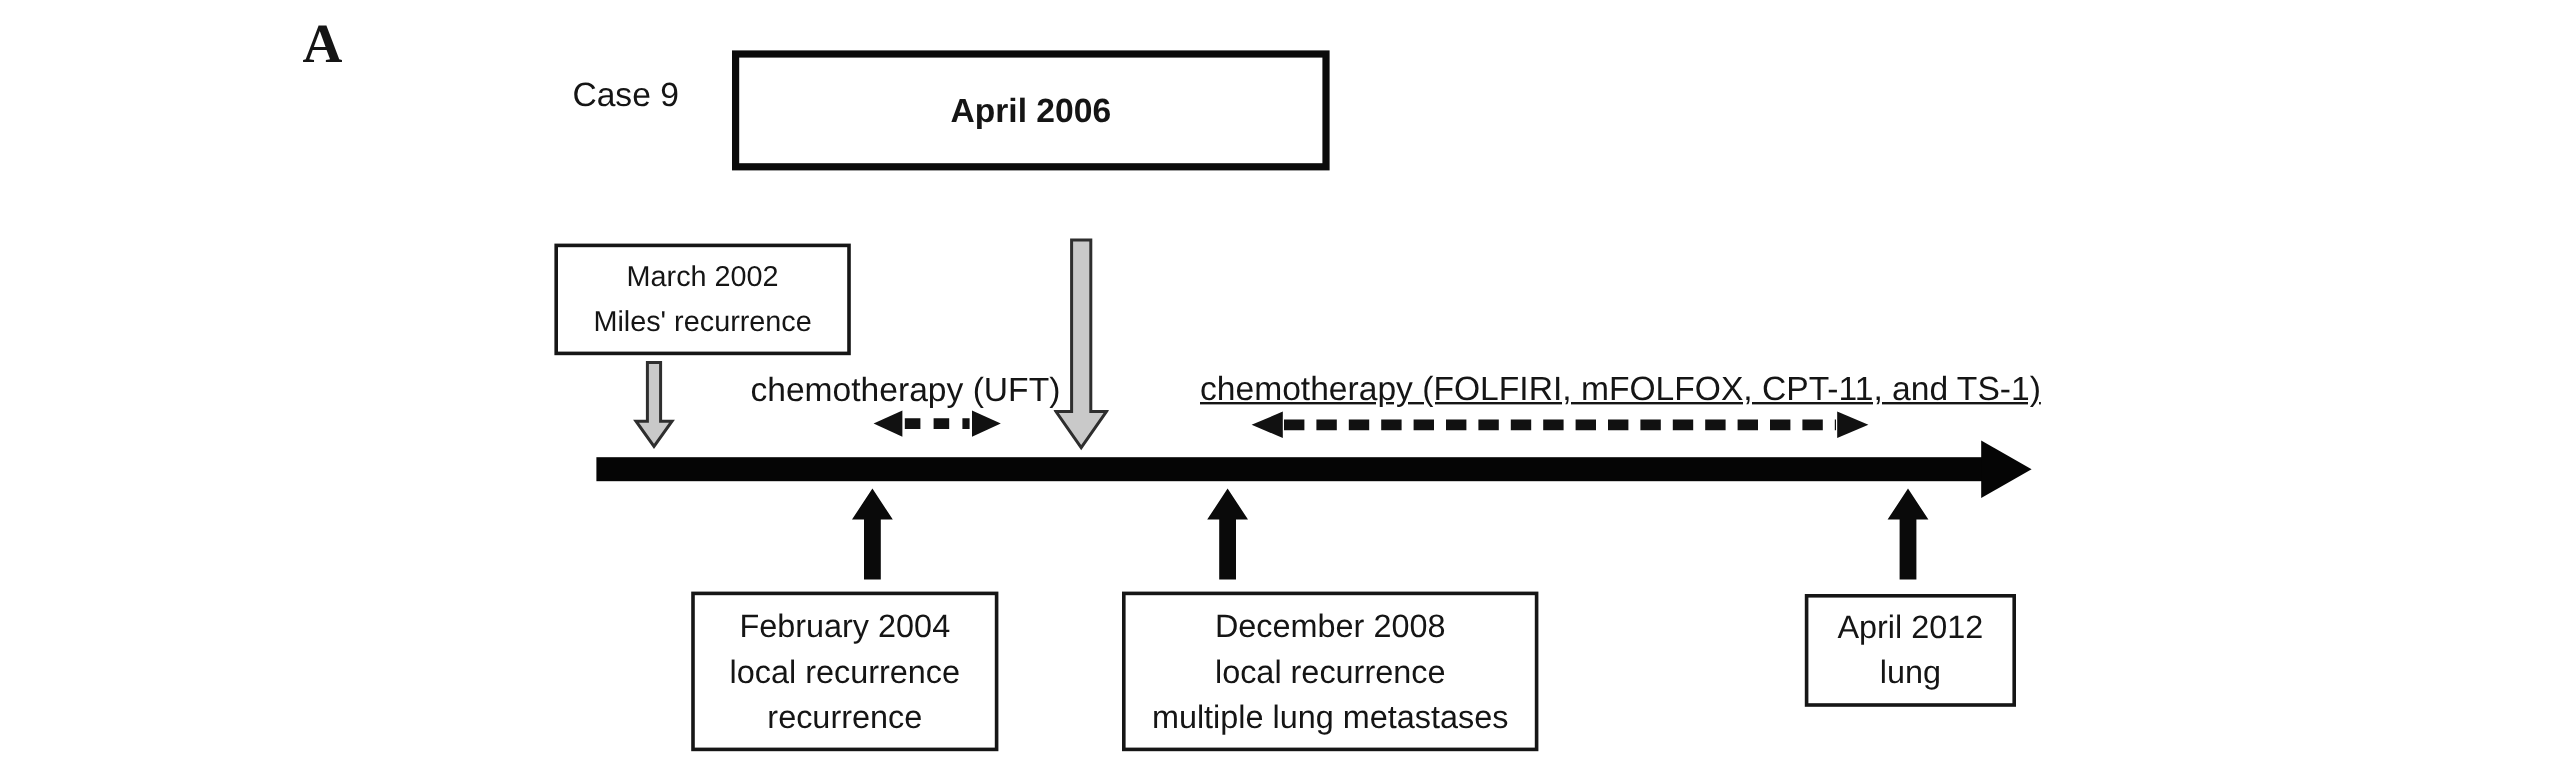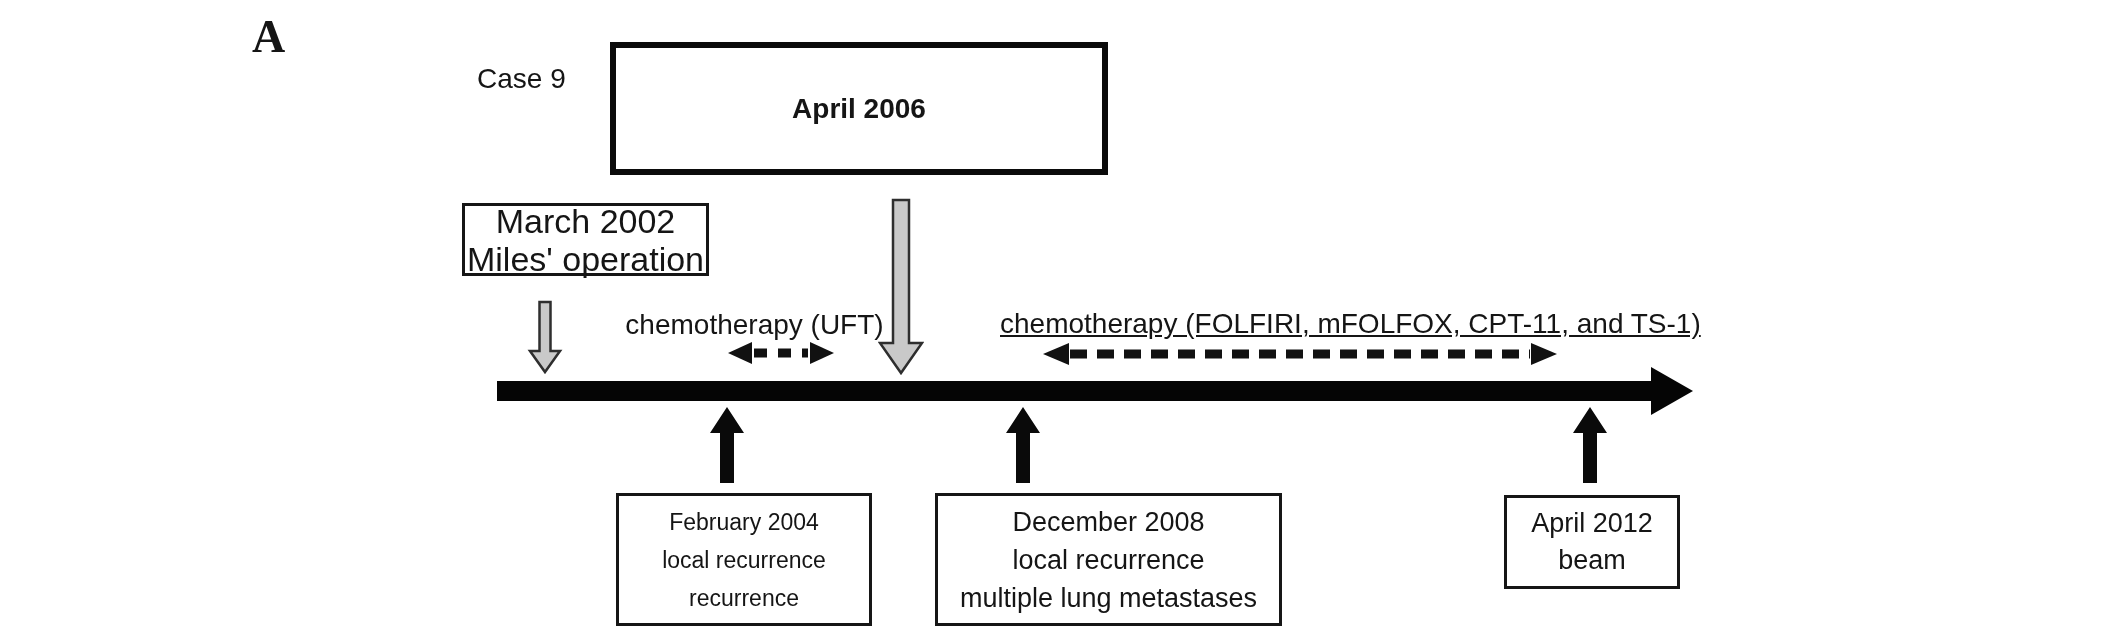--- a/index.html
+++ b/index.html
@@ -32,36 +32,36 @@
     font-size: 46px;
     line-height: 46px;
   }
   #case-label {
     left: 477px; top: 64px;
     font-size: 28px;
     line-height: 30px;
   }
 
   #box-proton {
-    left: 610px; top: 42px; width: 498px; height: 133px;
+    left: 610px; top: 42px; width: 498px; height: 100px;
     border: 6px solid #0b0b0b;
     font-weight: 700;
     font-size: 28px;
     line-height: 39px;
   }
   #box-miles {
-    left: 462px; top: 203px; width: 247px; height: 73px;
+    left: 462px; top: 203px; width: 247px; height: 93px;
     border: 3px solid #161616;
-    font-size: 34px;
+    font-size: 24px;
     line-height: 38px;
   }
   #box-feb2004 {
-    left: 616px; top: 493px; width: 256px; height: 133px;
+    left: 576px; top: 493px; width: 256px; height: 133px;
     border: 3px solid #161616;
-    font-size: 23px;
+    font-size: 27px;
     line-height: 38px;
   }
   #box-oct2008 {
     left: 935px; top: 493px; width: 347px; height: 133px;
     border: 3px solid #161616;
     font-size: 27px;
     line-height: 38px;
   }
   #box-apr2012 {
     left: 1504px; top: 495px; width: 176px; height: 94px;
@@ -94,21 +94,21 @@
 
   <div id="panel-label" class="abs">A</div>
   <div id="case-label" class="abs">Case 9</div>
 
   <div id="box-proton" class="box">
     <div class="line">April 2006</div>
   </div>
 
   <div id="box-miles" class="box">
     <div class="line">March 2002</div>
-    <div class="line">Miles' operation</div>
+    <div class="line">Miles' recurrence</div>
   </div>
 
   <svg class="arrow" style="left:523px; top:300px;" width="44" height="75" viewBox="0 0 44 75">
     <polygon points="16.5,2 27.5,2 27.5,51 37,51 22,72 7,51 16.5,51" style="fill:var(--gray-arrow-fill,#c9c9c9); stroke:var(--gray-arrow-stroke,#2e2e2e); stroke-width:2.5; stroke-linejoin:miter;"></polygon>
   </svg>
 
   <svg class="arrow" style="left:878px; top:198px;" width="46" height="178" viewBox="0 0 46 178">
     <polygon points="15,2 31,2 31,145 44,145 23,175 2,145 15,145" style="fill:var(--gray-arrow-fill,#c9c9c9); stroke:var(--gray-arrow-stroke,#2e2e2e); stroke-width:2.5; stroke-linejoin:miter;"></polygon>
   </svg>
 
@@ -149,16 +149,16 @@
   </div>
 
   <div id="box-oct2008" class="box">
     <div class="line">December 2008</div>
     <div class="line">local recurrence</div>
     <div class="line">multiple lung metastases</div>
   </div>
 
   <div id="box-apr2012" class="box">
     <div class="line">April 2012</div>
-    <div class="line">beam</div>
+    <div class="line">lung</div>
   </div>
 
 </div>
 
 </body></html>

